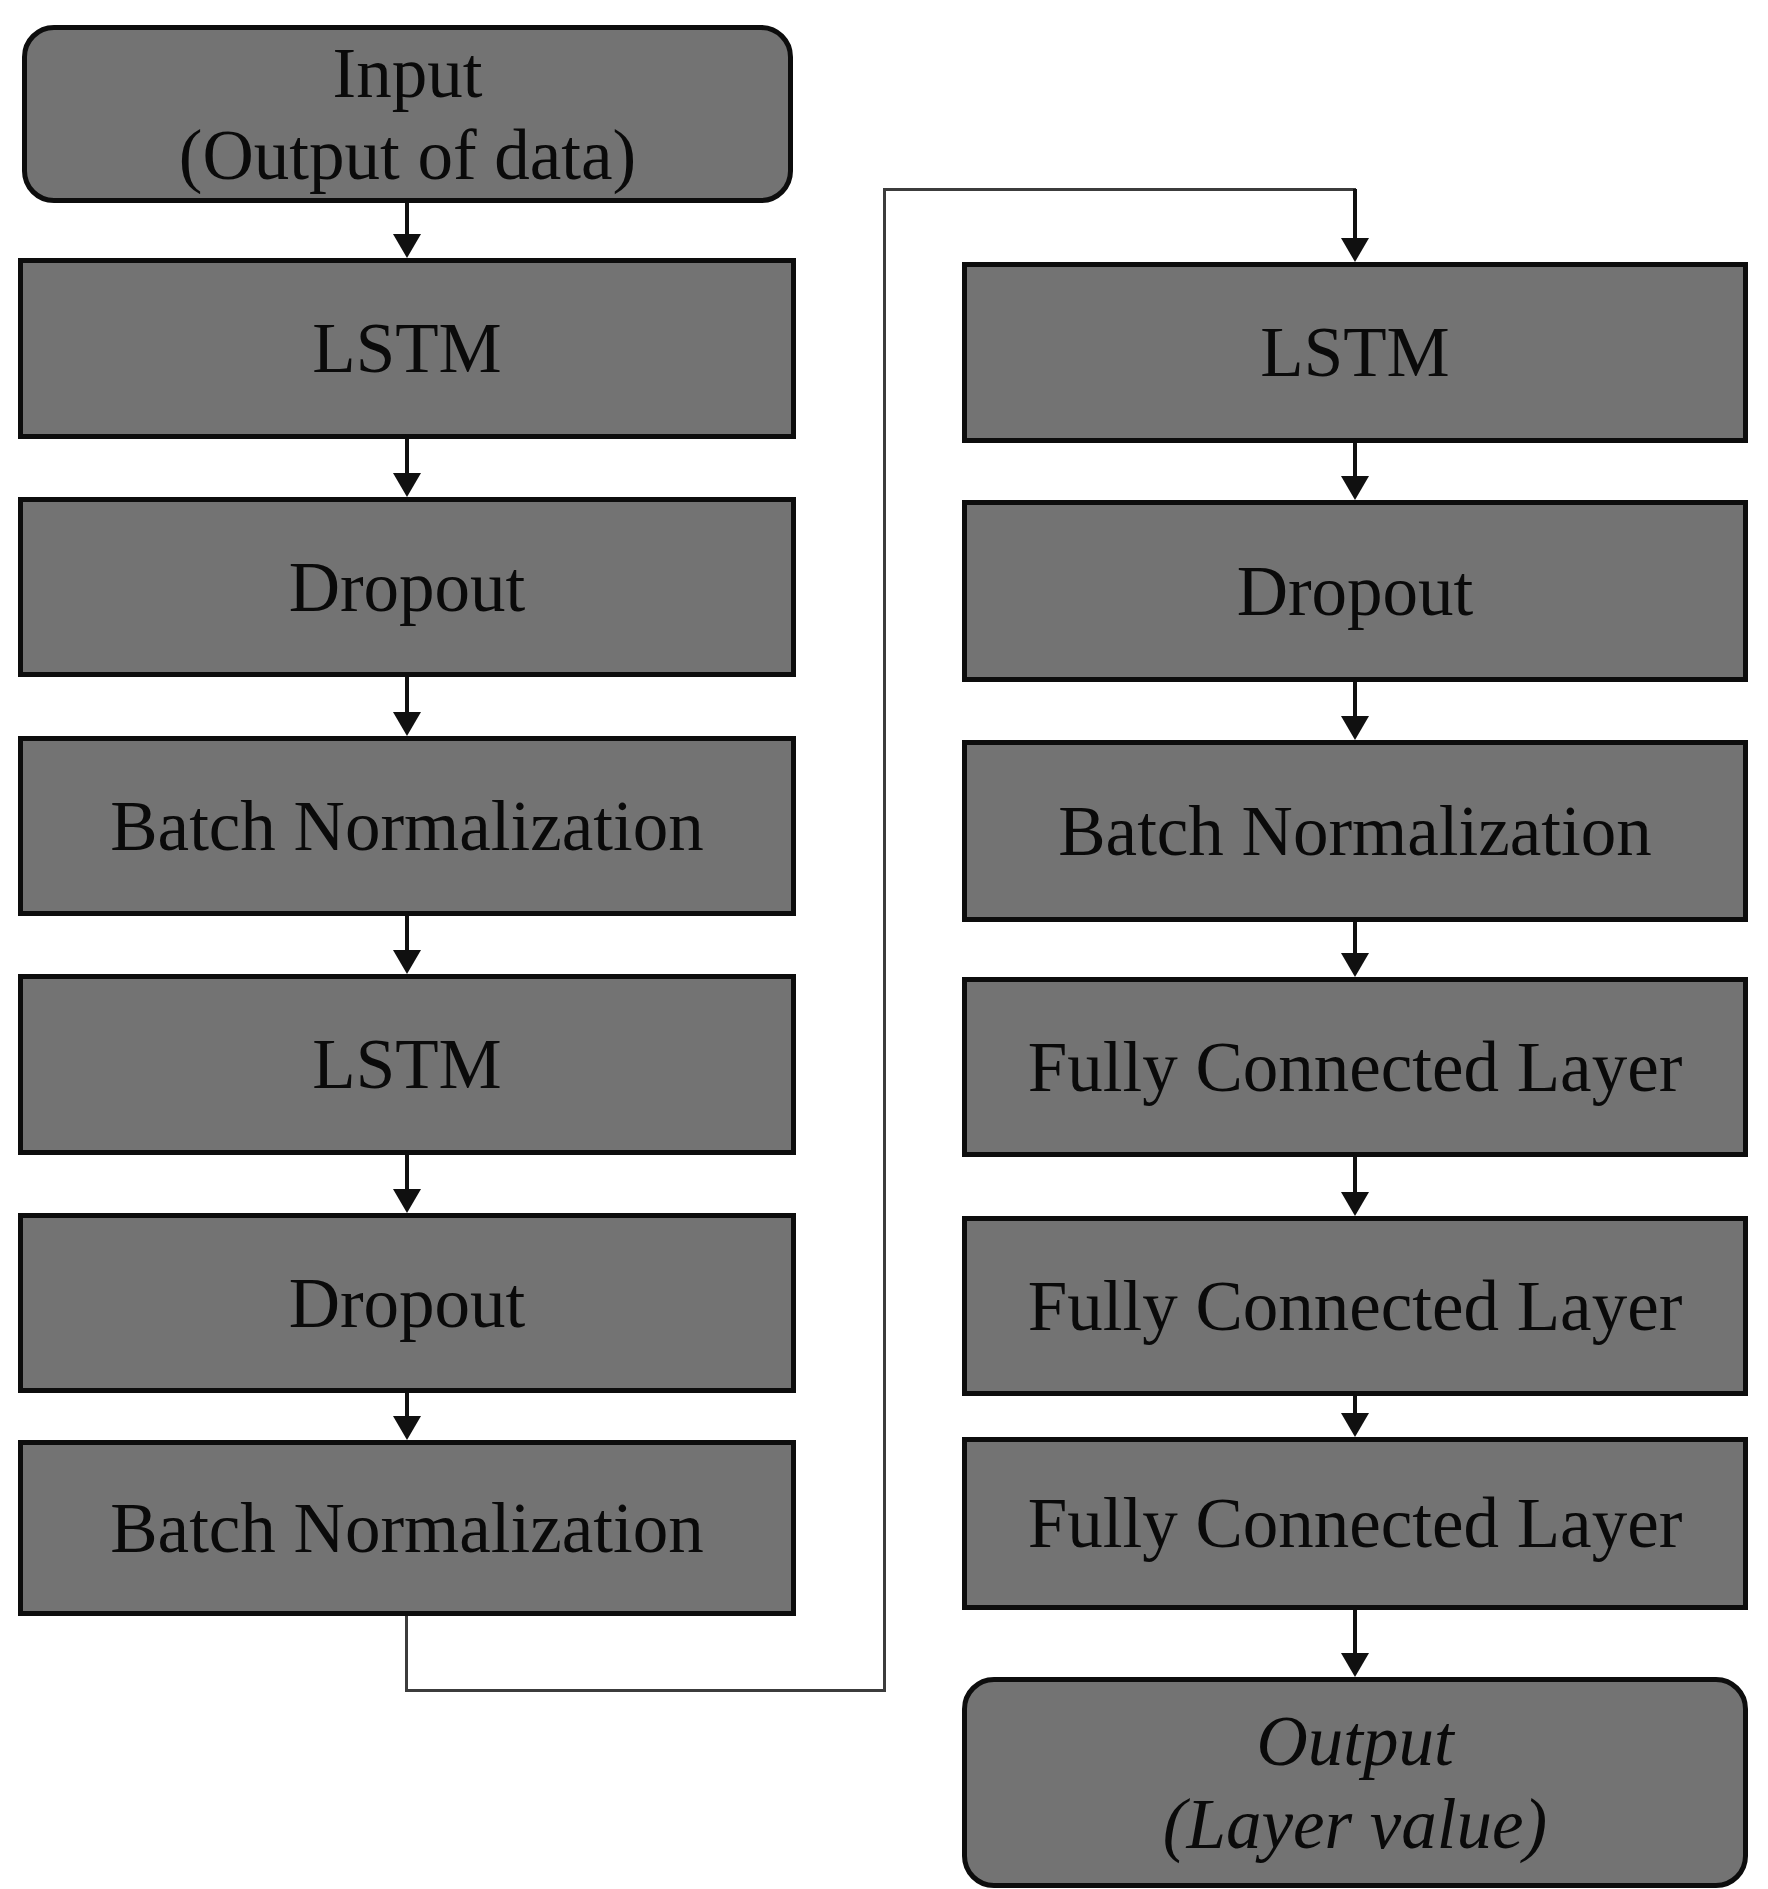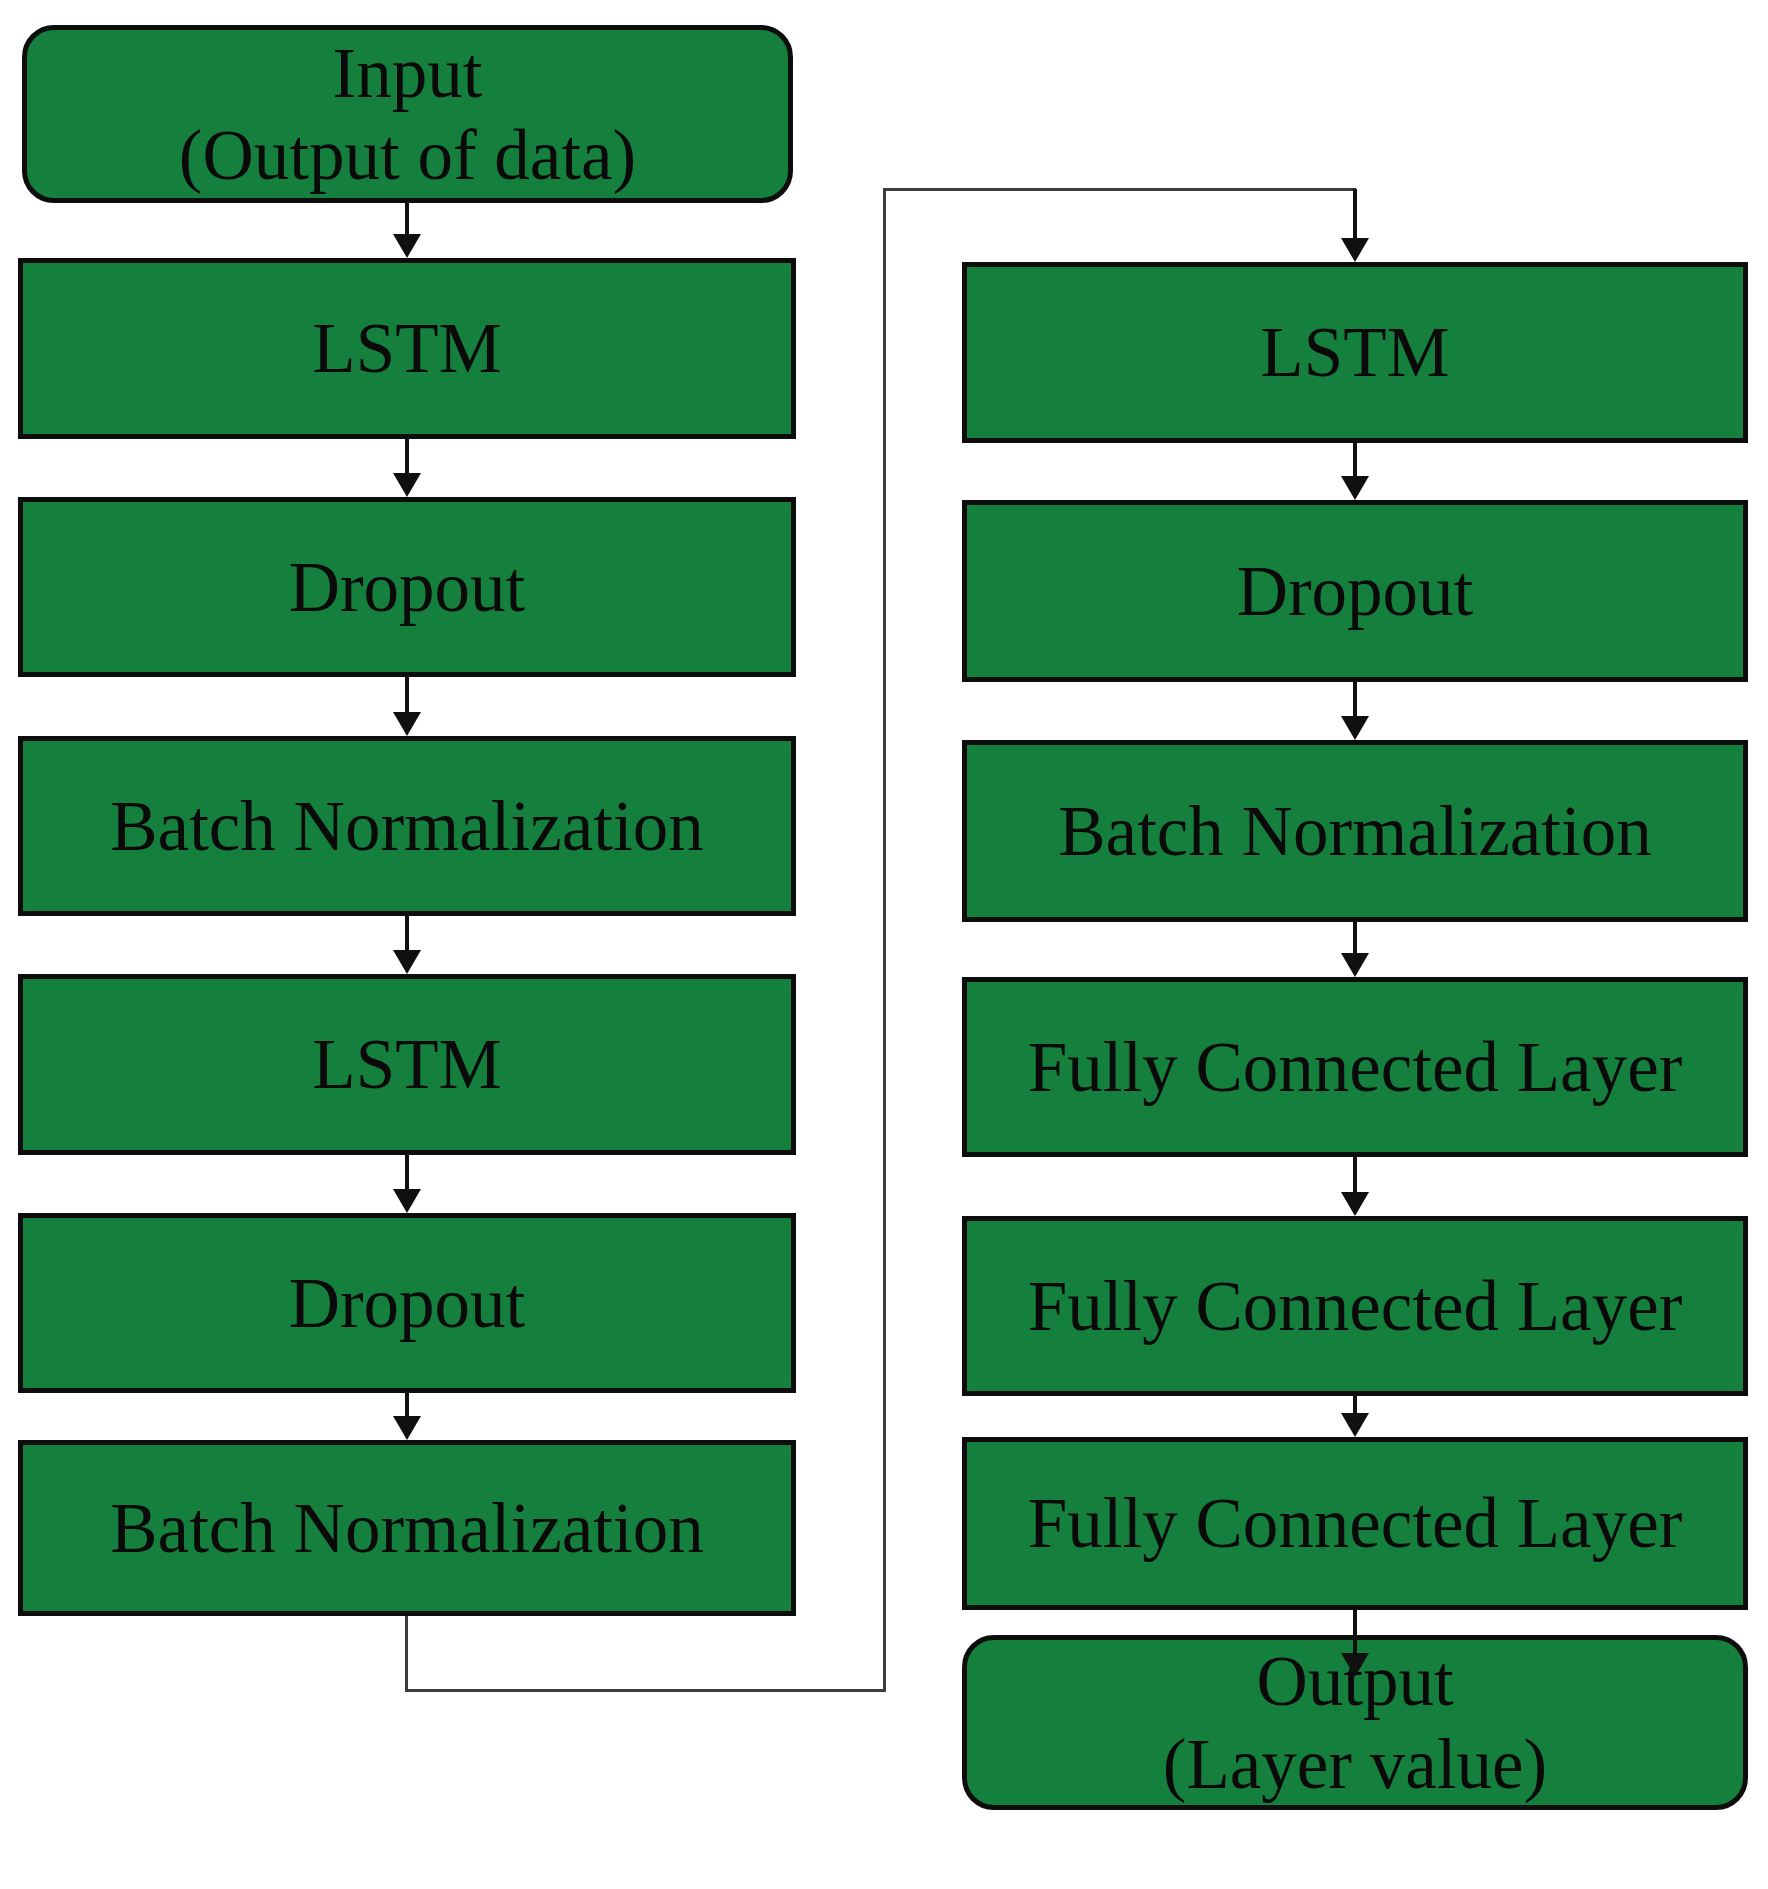--- a/index.html
+++ b/index.html
@@ -8,21 +8,21 @@
     width:1768px;height:1889px;
     background:#ffffff;
     font-family:"Liberation Serif","DejaVu Serif",serif;
     color:#0a0a0a;
     overflow:hidden;
   }
   .box{
     position:absolute;
     box-sizing:border-box;
     border:5px solid #0d0d0d;
-    background:#15803d;
+    background:#737373;
     display:flex;
     flex-direction:column;
     align-items:center;
     justify-content:center;
     text-align:center;
     font-size:71px;
     line-height:1.16;
     white-space:nowrap;
   }
   .box.rounded{border-radius:32px;}
@@ -91,21 +91,21 @@
   </div>
 
   <div class="box col-right" style="top:1216px;height:180px;">
     <span>Fully Connected Layer</span>
   </div>
 
   <div class="box col-right" style="top:1437px;height:173px;">
     <span>Fully Connected Layer</span>
   </div>
 
-  <div class="box rounded col-right" style="top:1635px;height:175px;">
+  <div class="box rounded col-right" style="top:1677px;height:211px;font-style:italic;">
     <span>Output</span>
     <span>(Layer value)</span>
   </div>
 
   <div class="arrow" style="left:393px;top:203px;height:55px;">
       <div class="stem"></div>
       <div class="head"></div>
     </div>
   <div class="arrow" style="left:393px;top:439px;height:58px;">
       <div class="stem"></div>

